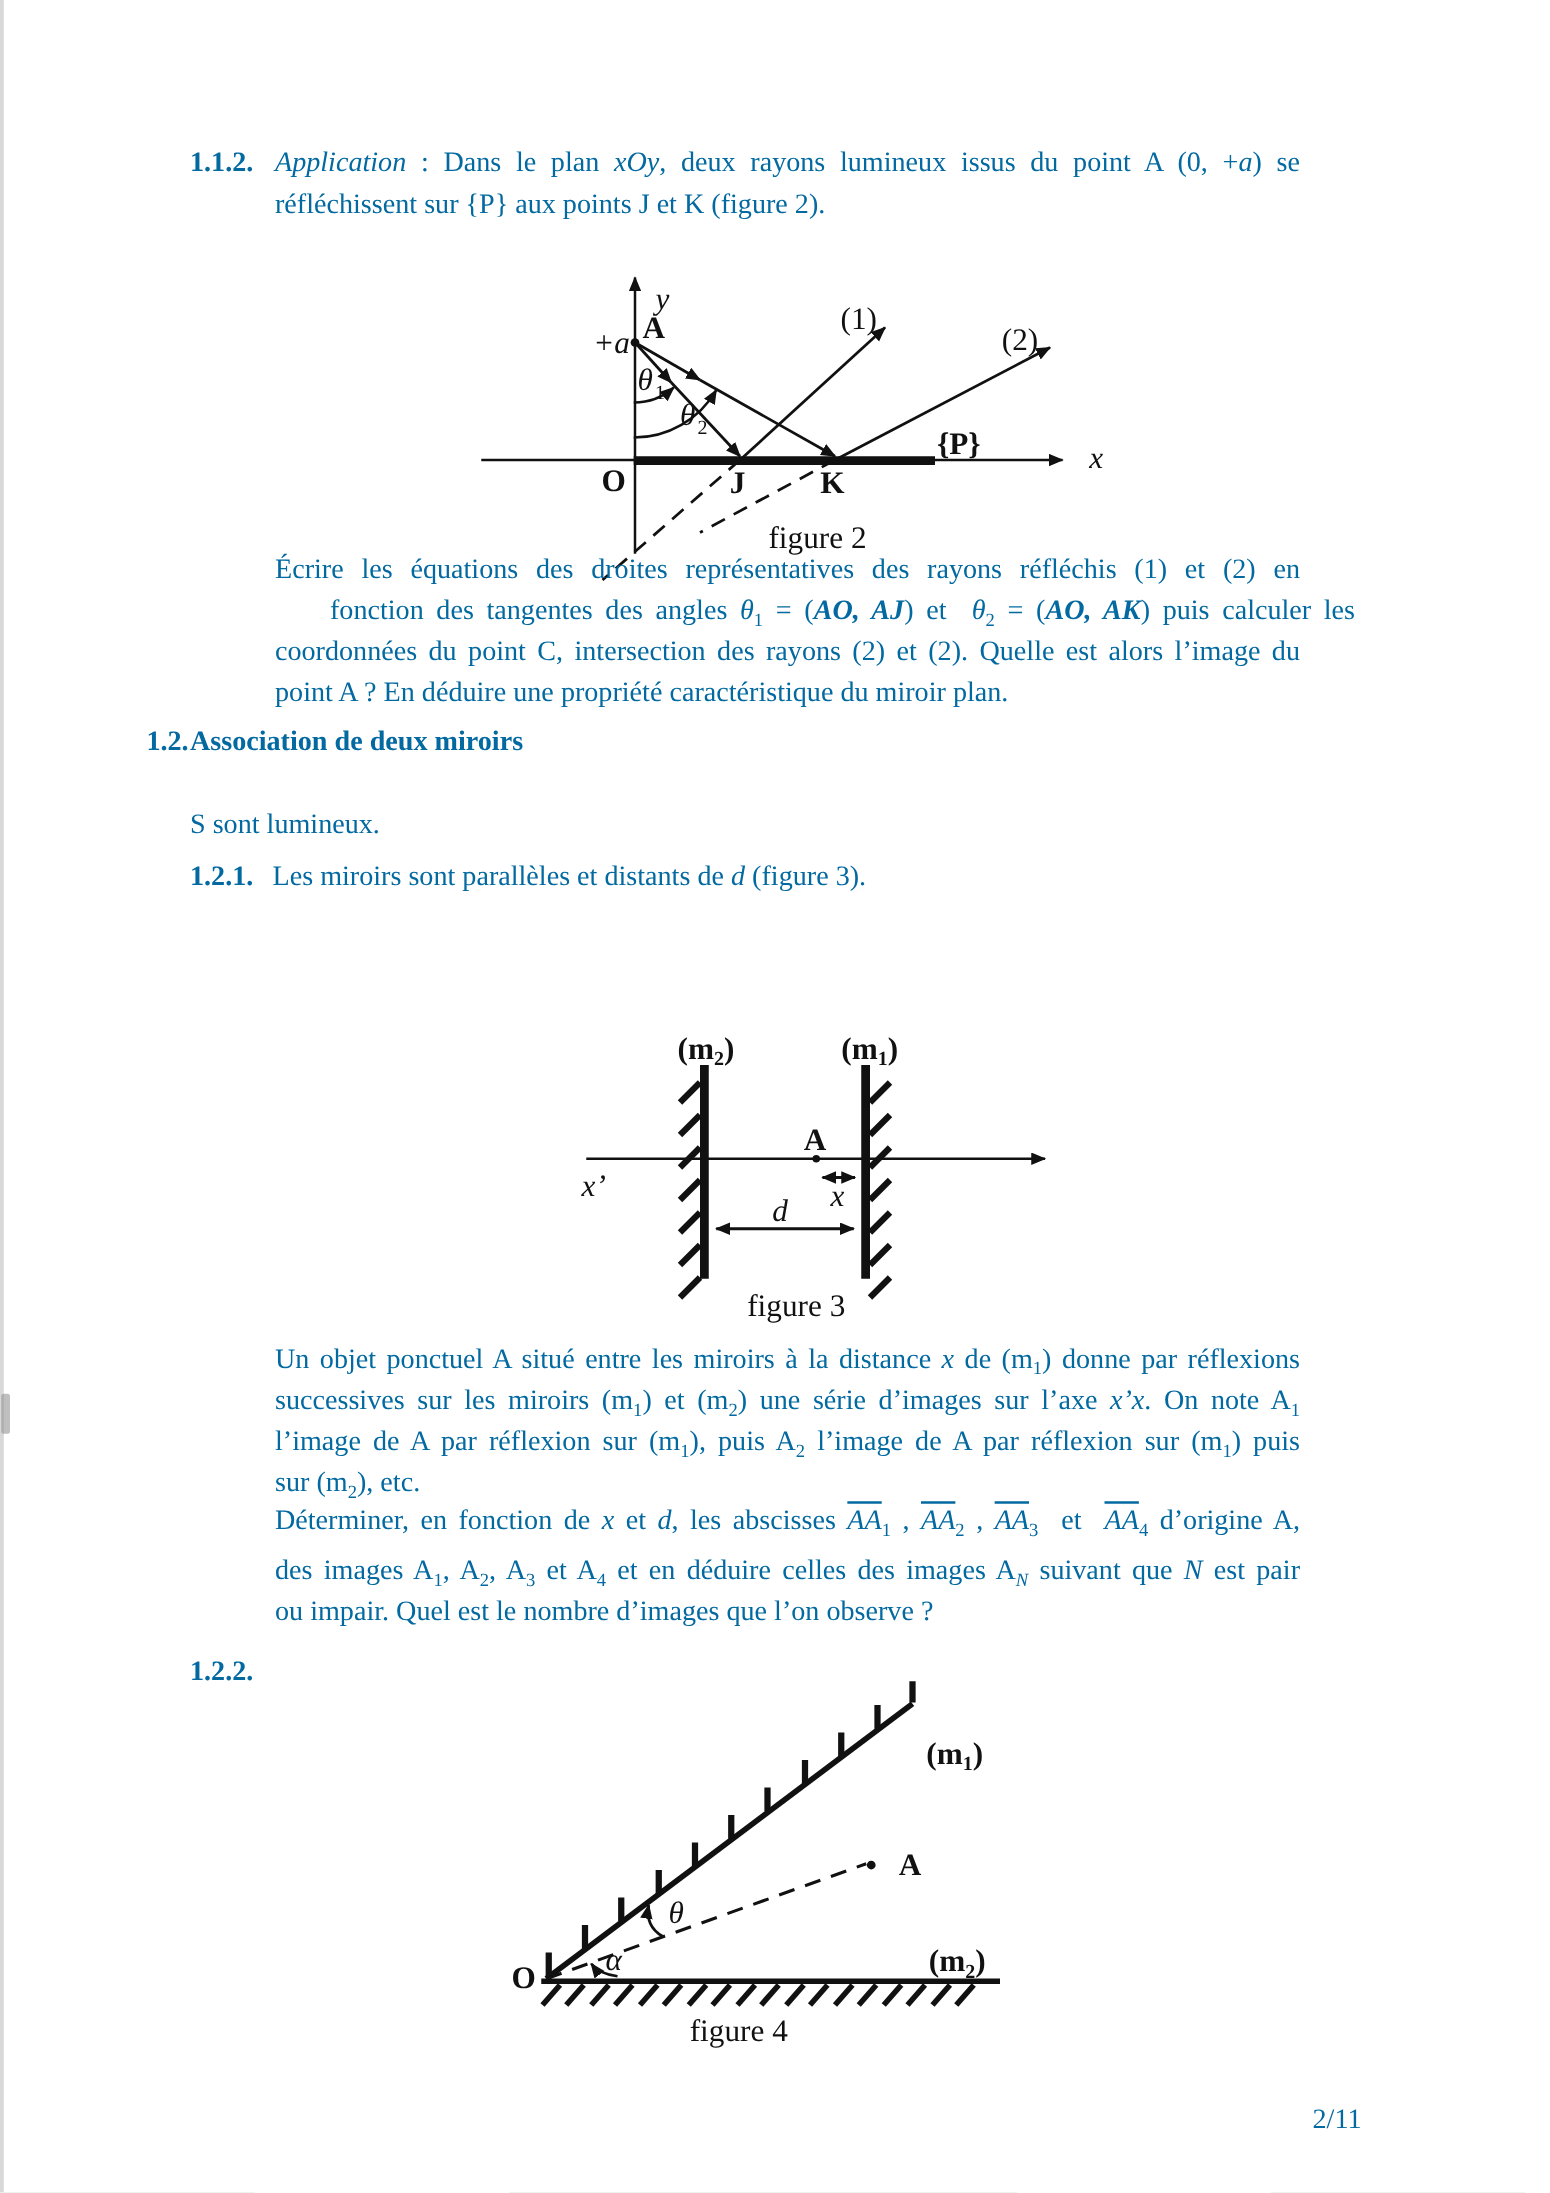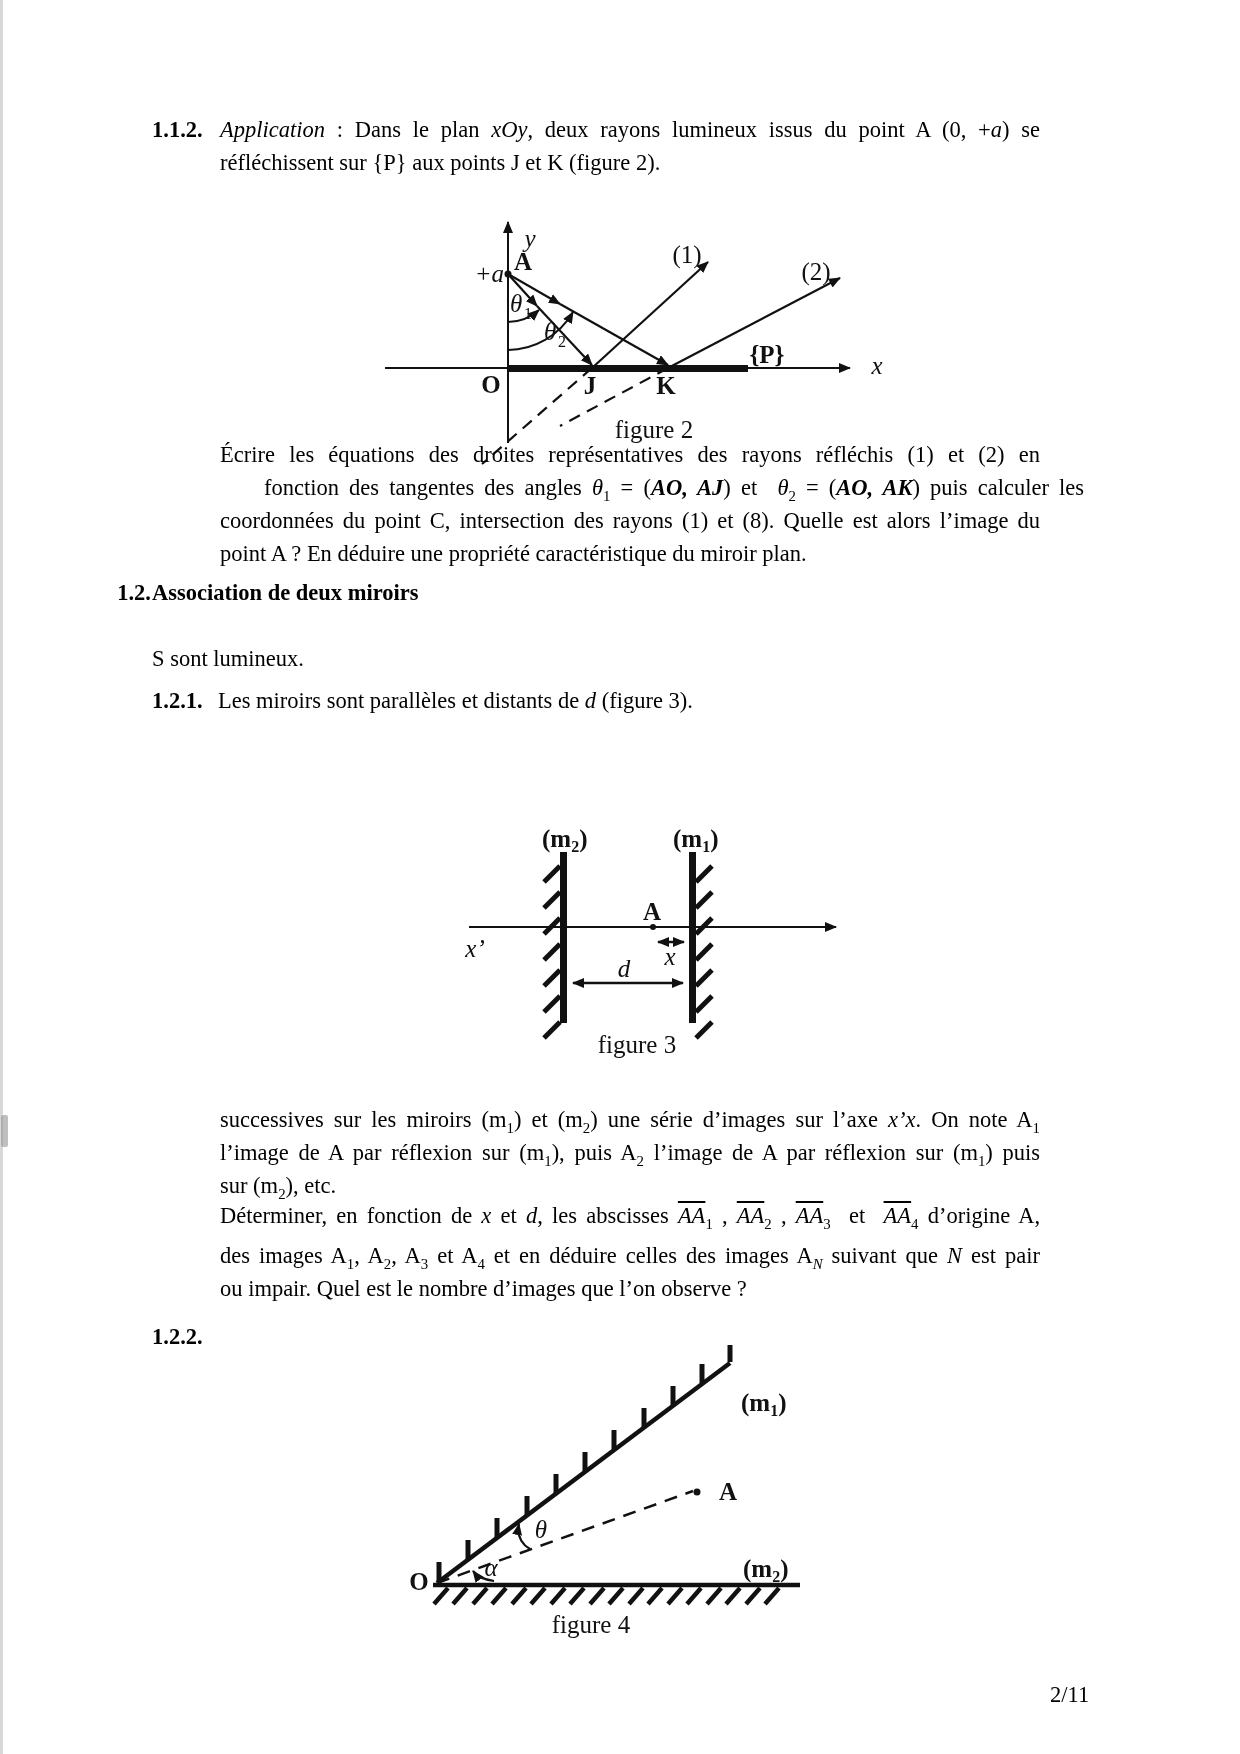--- a/index.html
+++ b/index.html
@@ -1,21 +1,21 @@
 <!DOCTYPE html>
 <html><head>
 <meta charset="utf-8">
 <style>
   html,body{margin:0;padding:0;background:#e8e8e8;}
   .page{
     position:relative;width:1240px;height:1754px;background:#ffffff;
     margin:0 auto;overflow:hidden;
     font-family:"Liberation Serif","DejaVu Serif",serif;color:#111;
   }
-  .tl{position:absolute;font:22.5px/33px "Liberation Serif","DejaVu Serif",serif;color:#000000;white-space:pre-wrap;}
+  .tl{position:absolute;font:22.5px/33px "Liberation Serif","DejaVu Serif",serif;color:#0369a1;white-space:pre-wrap;}
   .j{text-align:justify;text-align-last:justify;}
   .b{font-weight:bold;}
   .i{font-style:italic;}
   .bi{font-weight:bold;font-style:italic;}
   .ovl{font-style:italic;text-decoration:overline;}
   sub{font-size:0.66em;line-height:0;}
   sub.i{font-style:italic;}
   .fig{position:absolute;}
   .sf{font-family:"Liberation Serif","DejaVu Serif",serif;font-size:25px;fill:#111;}
   .sb{font-weight:bold;}
@@ -68,21 +68,21 @@
     <text class="sf sb" x="407" y="173" text-anchor="middle">{P}</text>
     <text class="sf si" x="517" y="184" text-anchor="middle">x</text>
     <text class="sf sb" x="131" y="203" text-anchor="middle">O</text>
     <text class="sf sb" x="230" y="204" text-anchor="middle">J</text>
     <text class="sf sb" x="306" y="204" text-anchor="middle">K</text>
     <text class="sf" x="294" y="248" text-anchor="middle">figure 2</text>
   </svg>
 
   <div class="tl j" style="left:220px;top:438px;width:820px;">Écrire les équations des droites représentatives des rayons réfléchis (1) et (2) en</div>
   <div class="tl j" style="left:220px;top:471px;width:820px;margin-left:44px;"><span>fonction des tangentes des angles </span><span class="i">θ</span><sub>1</sub><span> = (</span><span class="bi">AO, AJ</span><span>) et  </span><span class="i">θ</span><sub>2</sub><span> = (</span><span class="bi">AO, AK</span><span>) puis calculer les</span></div>
-  <div class="tl j" style="left:220px;top:504px;width:820px;">coordonnées du point C, intersection des rayons (1) et (8). Quelle est alors l’image du</div>
+  <div class="tl j" style="left:220px;top:504px;width:820px;">coordonnées du point C, intersection des rayons (2) et (2). Quelle est alors l’image du</div>
   <div class="tl" style="left:220px;top:537px;width:820px;">point A ? En déduire une propriété caractéristique du miroir plan.</div>
 
   <div class="tl b" style="left:104px;top:576px;width:60px;text-align:center;">1.2.</div>
   <div class="tl b" style="left:152px;top:576px;width:600px;">Association de deux miroirs</div>
   <div class="tl" style="left:152px;top:642px;width:888px;">S sont lumineux.</div>
 
   <div class="tl b" style="left:152px;top:684px;width:70px;">1.2.1.</div>
   <div class="tl" style="left:218px;top:684px;width:822px;"><span>Les miroirs sont parallèles et distants de </span><span class="i">d</span><span> (figure 3).</span></div>
 
   <svg class="fig" style="left:400px;top:820px;" width="450" height="250" viewBox="0 0 450 250">
@@ -117,20 +117,21 @@
     <line class="st" x1="173" y1="163" x2="283" y2="163" stroke-width="2.5" marker-start="url(#ah3)" marker-end="url(#ah3)"></line>
     <text class="sf sb" x="142" y="27"><tspan>(m</tspan><tspan class="ss" dy="5">2</tspan><tspan dy="-5">)</tspan></text>
     <text class="sf sb" x="273" y="27"><tspan>(m</tspan><tspan class="ss" dy="5">1</tspan><tspan dy="-5">)</tspan></text>
     <text class="sf sb" x="252" y="100" text-anchor="middle">A</text>
     <text class="sf si" x="75" y="137" text-anchor="middle">x’</text>
     <text class="sf si" x="270" y="145" text-anchor="middle">x</text>
     <text class="sf si" x="224" y="157" text-anchor="middle">d</text>
     <text class="sf" x="237" y="233" text-anchor="middle">figure 3</text>
   </svg>
 
+  <div class="tl j" style="left:220px;top:1070px;width:820px;"><span>Un objet ponctuel A situé entre les miroirs à la distance </span><span class="i">x</span><span> de (m</span><sub>1</sub><span>) donne par réflexions</span></div>
   <div class="tl j" style="left:220px;top:1103px;width:820px;"><span>successives sur les miroirs (m</span><sub>1</sub><span>) et (m</span><sub>2</sub><span>) une série d’images sur l’axe </span><span class="i">x’x</span><span>. On note A</span><sub>1</sub></div>
   <div class="tl j" style="left:220px;top:1136px;width:820px;"><span>l’image de A par réflexion sur (m</span><sub>1</sub><span>), puis A</span><sub>2</sub><span> l’image de A par réflexion sur (m</span><sub>1</sub><span>) puis</span></div>
   <div class="tl" style="left:220px;top:1169px;width:820px;"><span>sur (m</span><sub>2</sub><span>), etc.</span></div>
 
   <div class="tl j" style="left:220px;top:1199px;width:820px;"><span>Déterminer, en fonction de </span><span class="i">x</span><span> et </span><span class="i">d</span><span>, les abscisses </span><span class="ovl">AA</span><sub>1</sub><span> , </span><span class="ovl">AA</span><sub>2</sub><span> , </span><span class="ovl">AA</span><sub>3</sub><span>  et  </span><span class="ovl">AA</span><sub>4</sub><span> d’origine A,</span></div>
   <div class="tl j" style="left:220px;top:1239px;width:820px;"><span>des images A</span><sub>1</sub><span>, A</span><sub>2</sub><span>, A</span><sub>3</sub><span> et A</span><sub>4</sub><span> et en déduire celles des images A</span><sub class="i">N</sub><span> suivant que </span><span class="i">N</span><span> est pair</span></div>
   <div class="tl" style="left:220px;top:1272px;width:820px;">ou impair. Quel est le nombre d’images que l’on observe ?</div>
 
   <div class="tl b" style="left:152px;top:1320px;width:70px;">1.2.2.</div>
 

